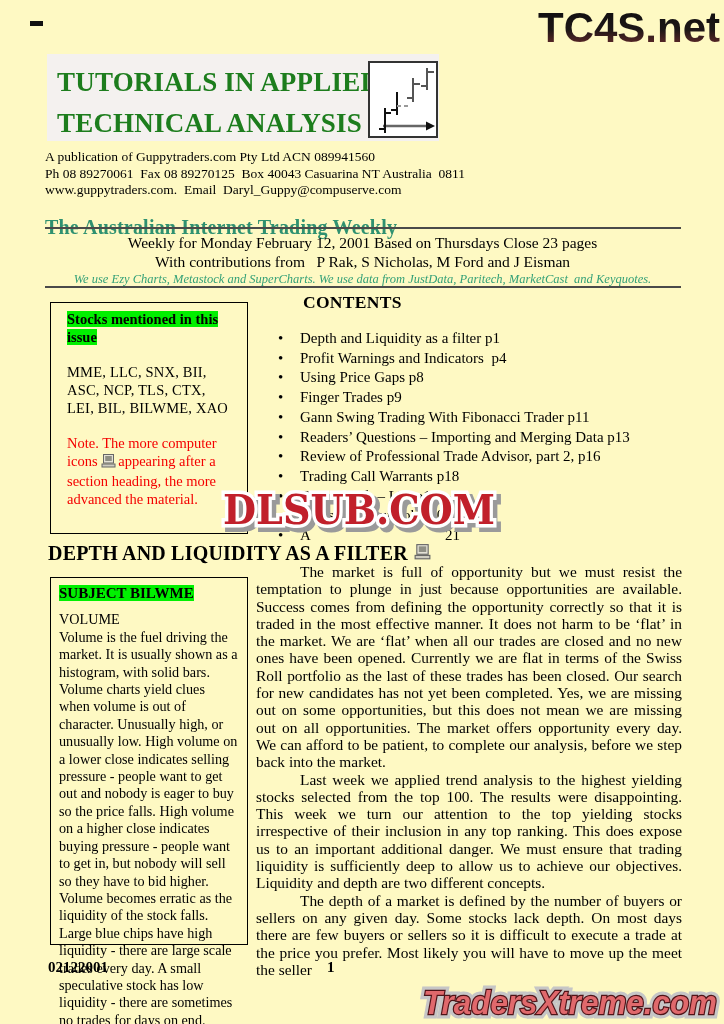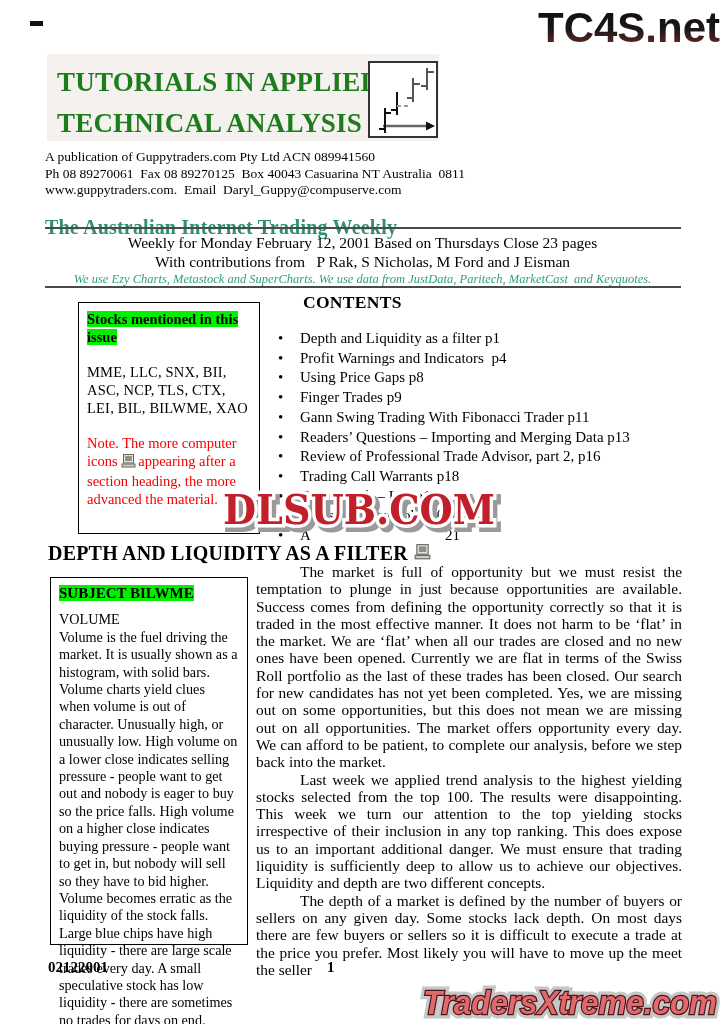--- a/index.html
+++ b/index.html
@@ -1,20 +1,20 @@
 <!DOCTYPE html>
 <html><head>
 <meta charset="utf-8">
 <style>
   html,body{margin:0;padding:0;}
   body{background:#888;}
   .page{
     position:relative;
     width:724px;height:1024px;
-    background:#ffffff;
+    background:#fef9c3;
     overflow:hidden;
     font-family:"Liberation Serif","DejaVu Serif",serif;
     color:#000;
   }
   .pre{white-space:pre;}
 
   
   .corner-mark{position:absolute;left:30px;top:21px;width:13px;height:5px;background:#111;}
 
   
@@ -39,22 +39,22 @@
   .rule1{top:227px;}
   .rule2{top:286px;}
 
   .issue-block{position:absolute;left:45px;top:233px;width:635px;text-align:center;}
   .issue-line{font-size:15.5px;line-height:19px;}
   .issue-credit{font-size:12.5px;line-height:16px;color:#33a077;font-style:italic;}
 
   
   .stocks-box{
     position:absolute;left:50px;top:302px;width:164px;height:216px;
-    border:1.5px solid #000;padding:7px 8px;
-    font-size:14.5px;line-height:18px;margin-left:28px;
+    border:1.5px solid #000;padding:7px 16px;
+    font-size:14.5px;line-height:18px;
   }
   .hl-green{background:#00f000;font-weight:bold;}
   .stocks-heading{display:inline;font-size:14.5px;}
   .stocks-list{margin-top:17px;letter-spacing:.2px;}
   .stocks-note{margin-top:17px;color:#f40000;}
 
   
   .contents-heading{
     position:absolute;left:283px;top:292px;
     font-size:17.5px;font-weight:bold;letter-spacing:.3px;margin-left:20px;

